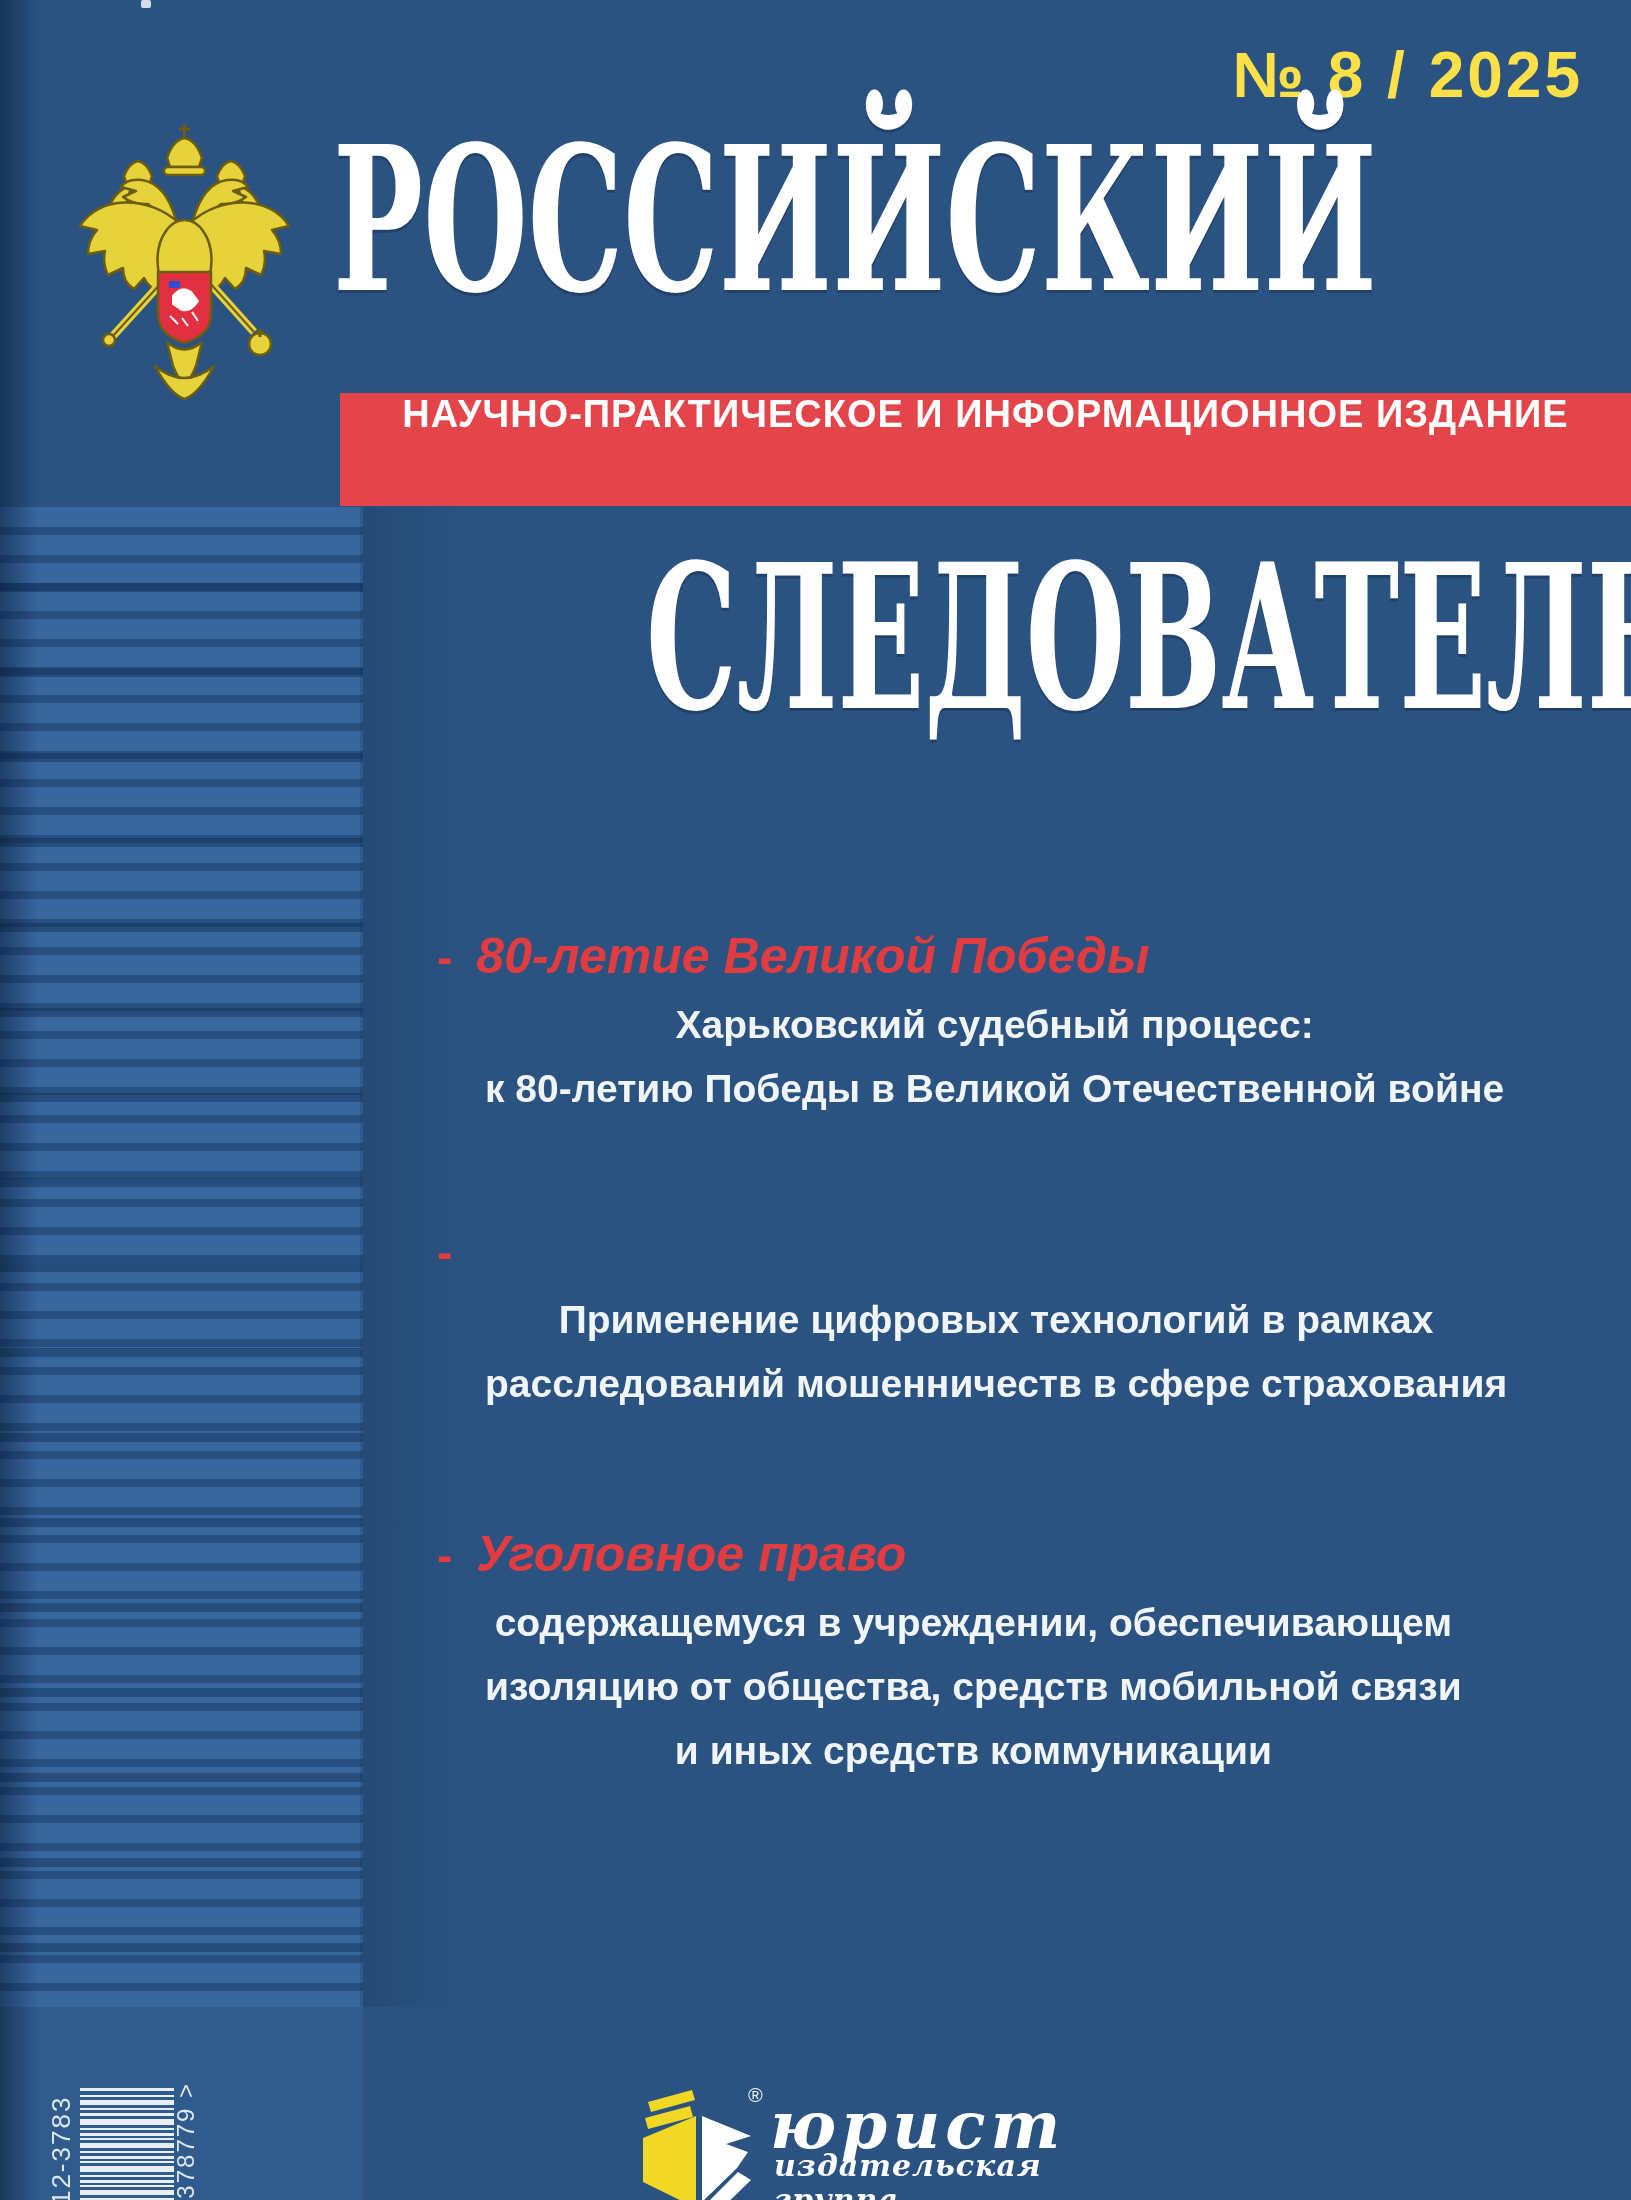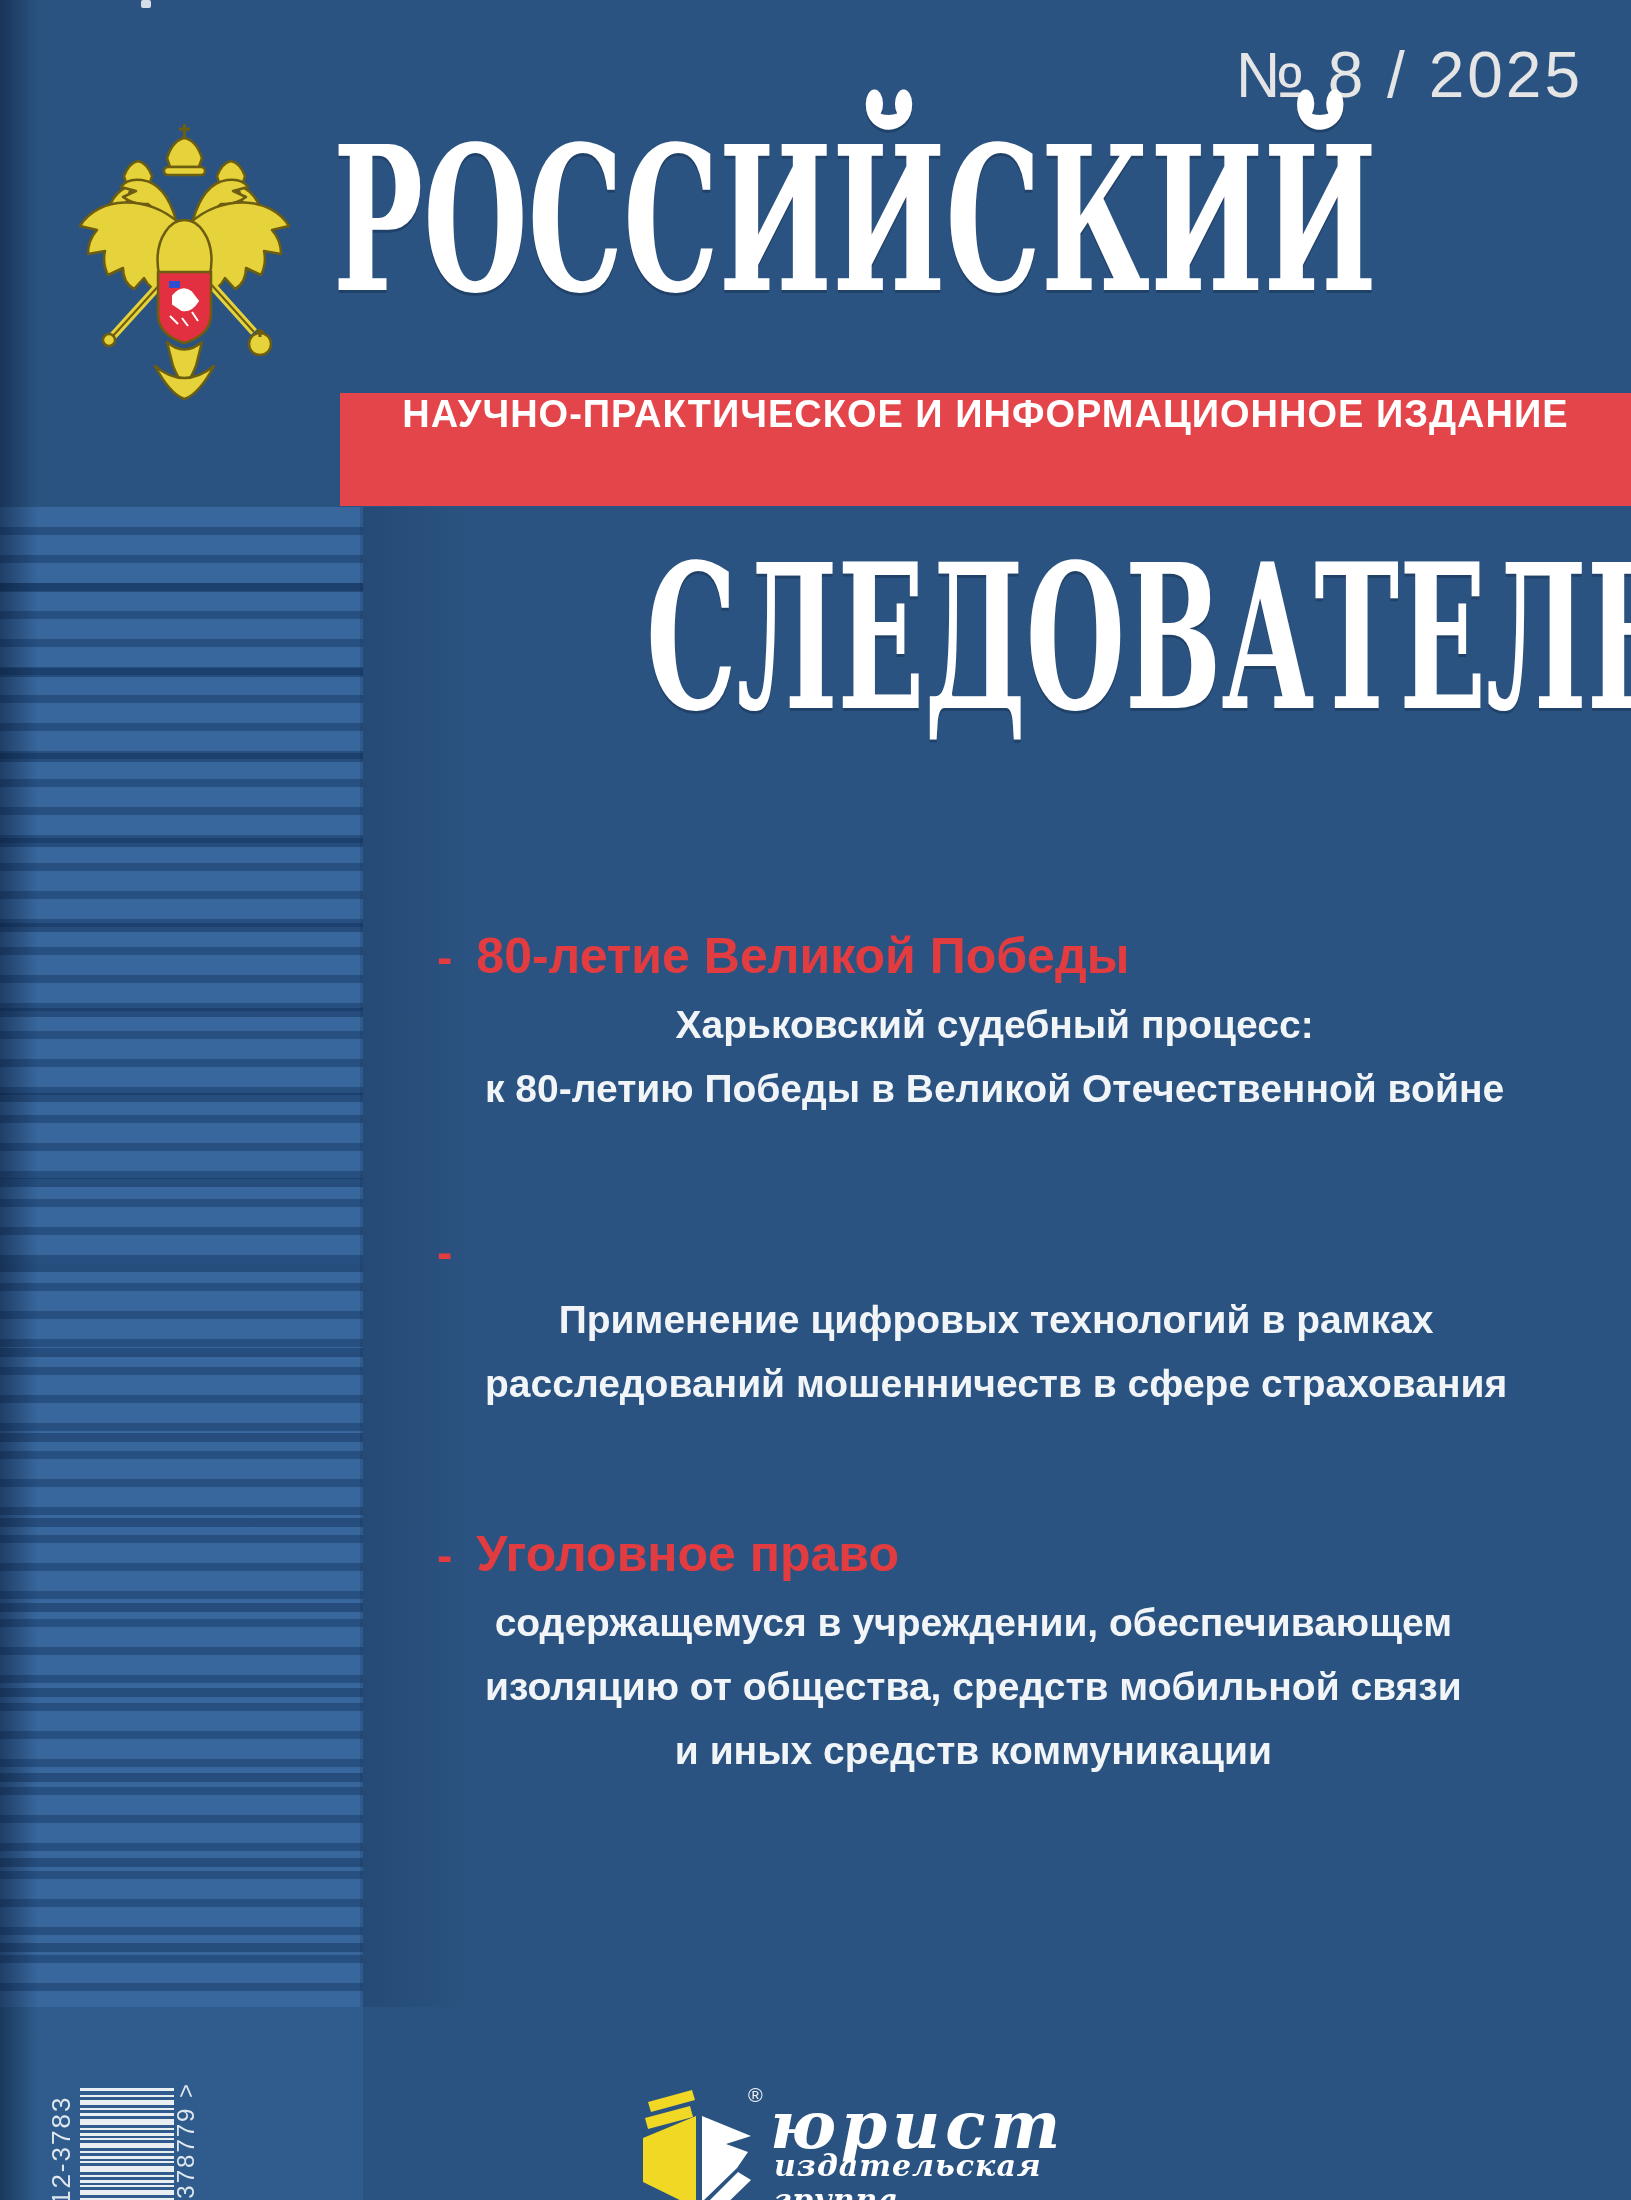--- a/index.html
+++ b/index.html
@@ -21,21 +21,21 @@
   }
   .panel-edge{position:absolute;left:360px;top:507px;width:110px;height:1500px;
     background:linear-gradient(90deg, rgba(10,32,64,.18), rgba(10,32,64,0));}
   .spine{position:absolute;left:0;top:0;width:38px;height:2200px;
     background:linear-gradient(90deg, rgba(6,22,48,.5), rgba(6,22,48,0));}
   .speck{position:absolute;left:141px;top:0;width:10px;height:8px;background:#e8edf2;border-radius:2px;opacity:.9;}
 
   
   .issue-no{
     position:absolute;top:38px;right:48px;
-    color:#e5e5e5;font-size:64px;font-weight:normal;letter-spacing:3px;white-space:nowrap;
+    color:#fde047;font-size:64px;font-weight:bold;letter-spacing:3px;white-space:nowrap;
   }
 
   
   .big-title{
     position:absolute;color:#ffffff;font-family:"DejaVu Serif",serif;font-weight:bold;
     font-size:200px;line-height:1;white-space:nowrap;transform-origin:left top;
     text-shadow:0 3px 0 rgba(0,10,30,.25);
   }
   .title-top{left:333px;top:120px;transform:scaleX(.60);}
   .title-bottom{left:646px;top:538px;transform:scaleX(.57);}
@@ -44,21 +44,21 @@
   .banner{
     position:absolute;left:340px;top:393px;width:1291px;height:113px;
     background:#e4454a;display:flex;align-items:flex-start;justify-content:center;
   }
   .banner-text{color:#ffffff;font-size:38px;font-weight:bold;letter-spacing:1px;white-space:nowrap;}
 
   
   .toc-section{position:absolute;left:437px;}
   .toc-head{display:flex;align-items:baseline;}
   .toc-dash{color:#e23c40;font-size:46px;font-weight:bold;line-height:56px;}
-  .toc-heading{margin-left:24px;color:#e23c40;font-size:50px;font-weight:bold;line-height:56px;white-space:nowrap;}
+  .toc-heading{margin-left:24px;color:#e23c40;font-size:50px;font-weight:bold;line-height:56px;white-space:nowrap;font-style:italic;}
   .toc-body{margin:8px 0 0 48px;color:#f2f5f8;font-size:39px;font-weight:bold;line-height:64px;white-space:nowrap;text-align:center;}
   .s1{top:928px;} .s2{top:1224px;} .s3{top:1526px;}
 
   
   .book-icon{position:absolute;left:640px;top:2086px;}
   .reg-mark{position:absolute;left:748px;top:2084px;color:#f2f2f2;font-size:20px;}
   .publisher-name{
     position:absolute;left:770px;top:2094px;color:#ffffff;
     font-family:"DejaVu Serif",serif;font-style:italic;font-weight:bold;
     font-size:66px;line-height:62px;letter-spacing:5px;white-space:nowrap;

